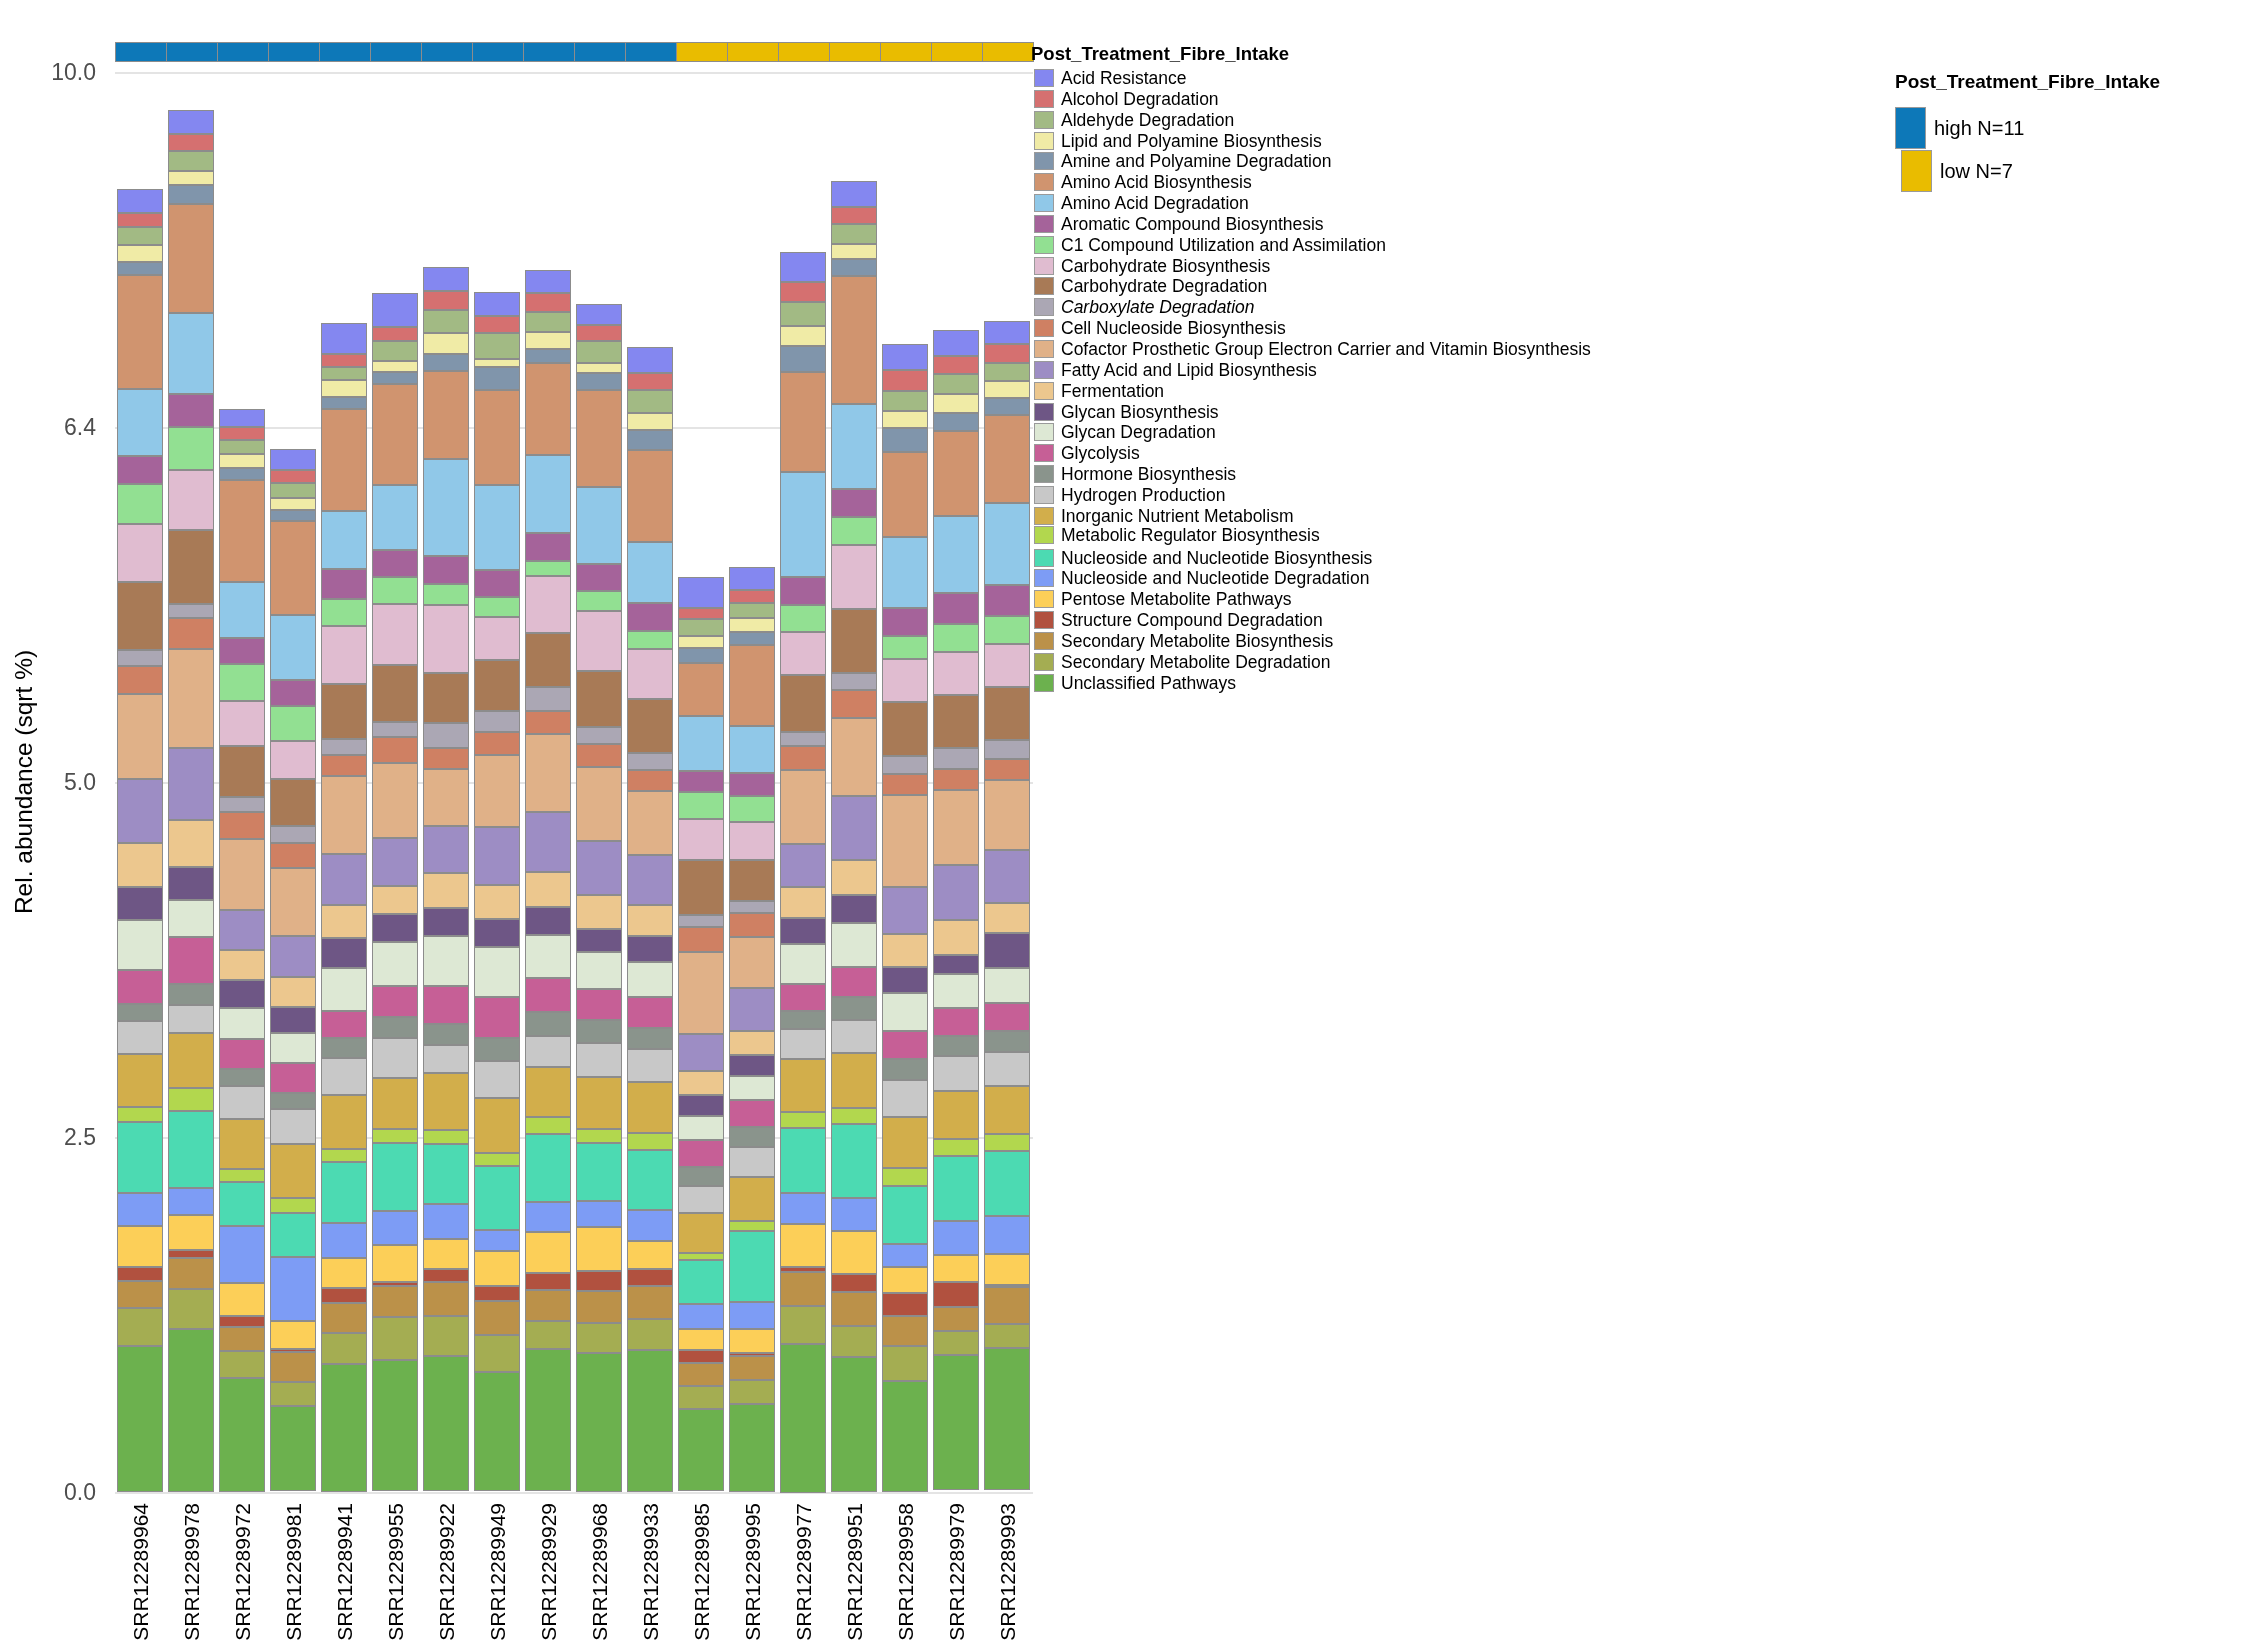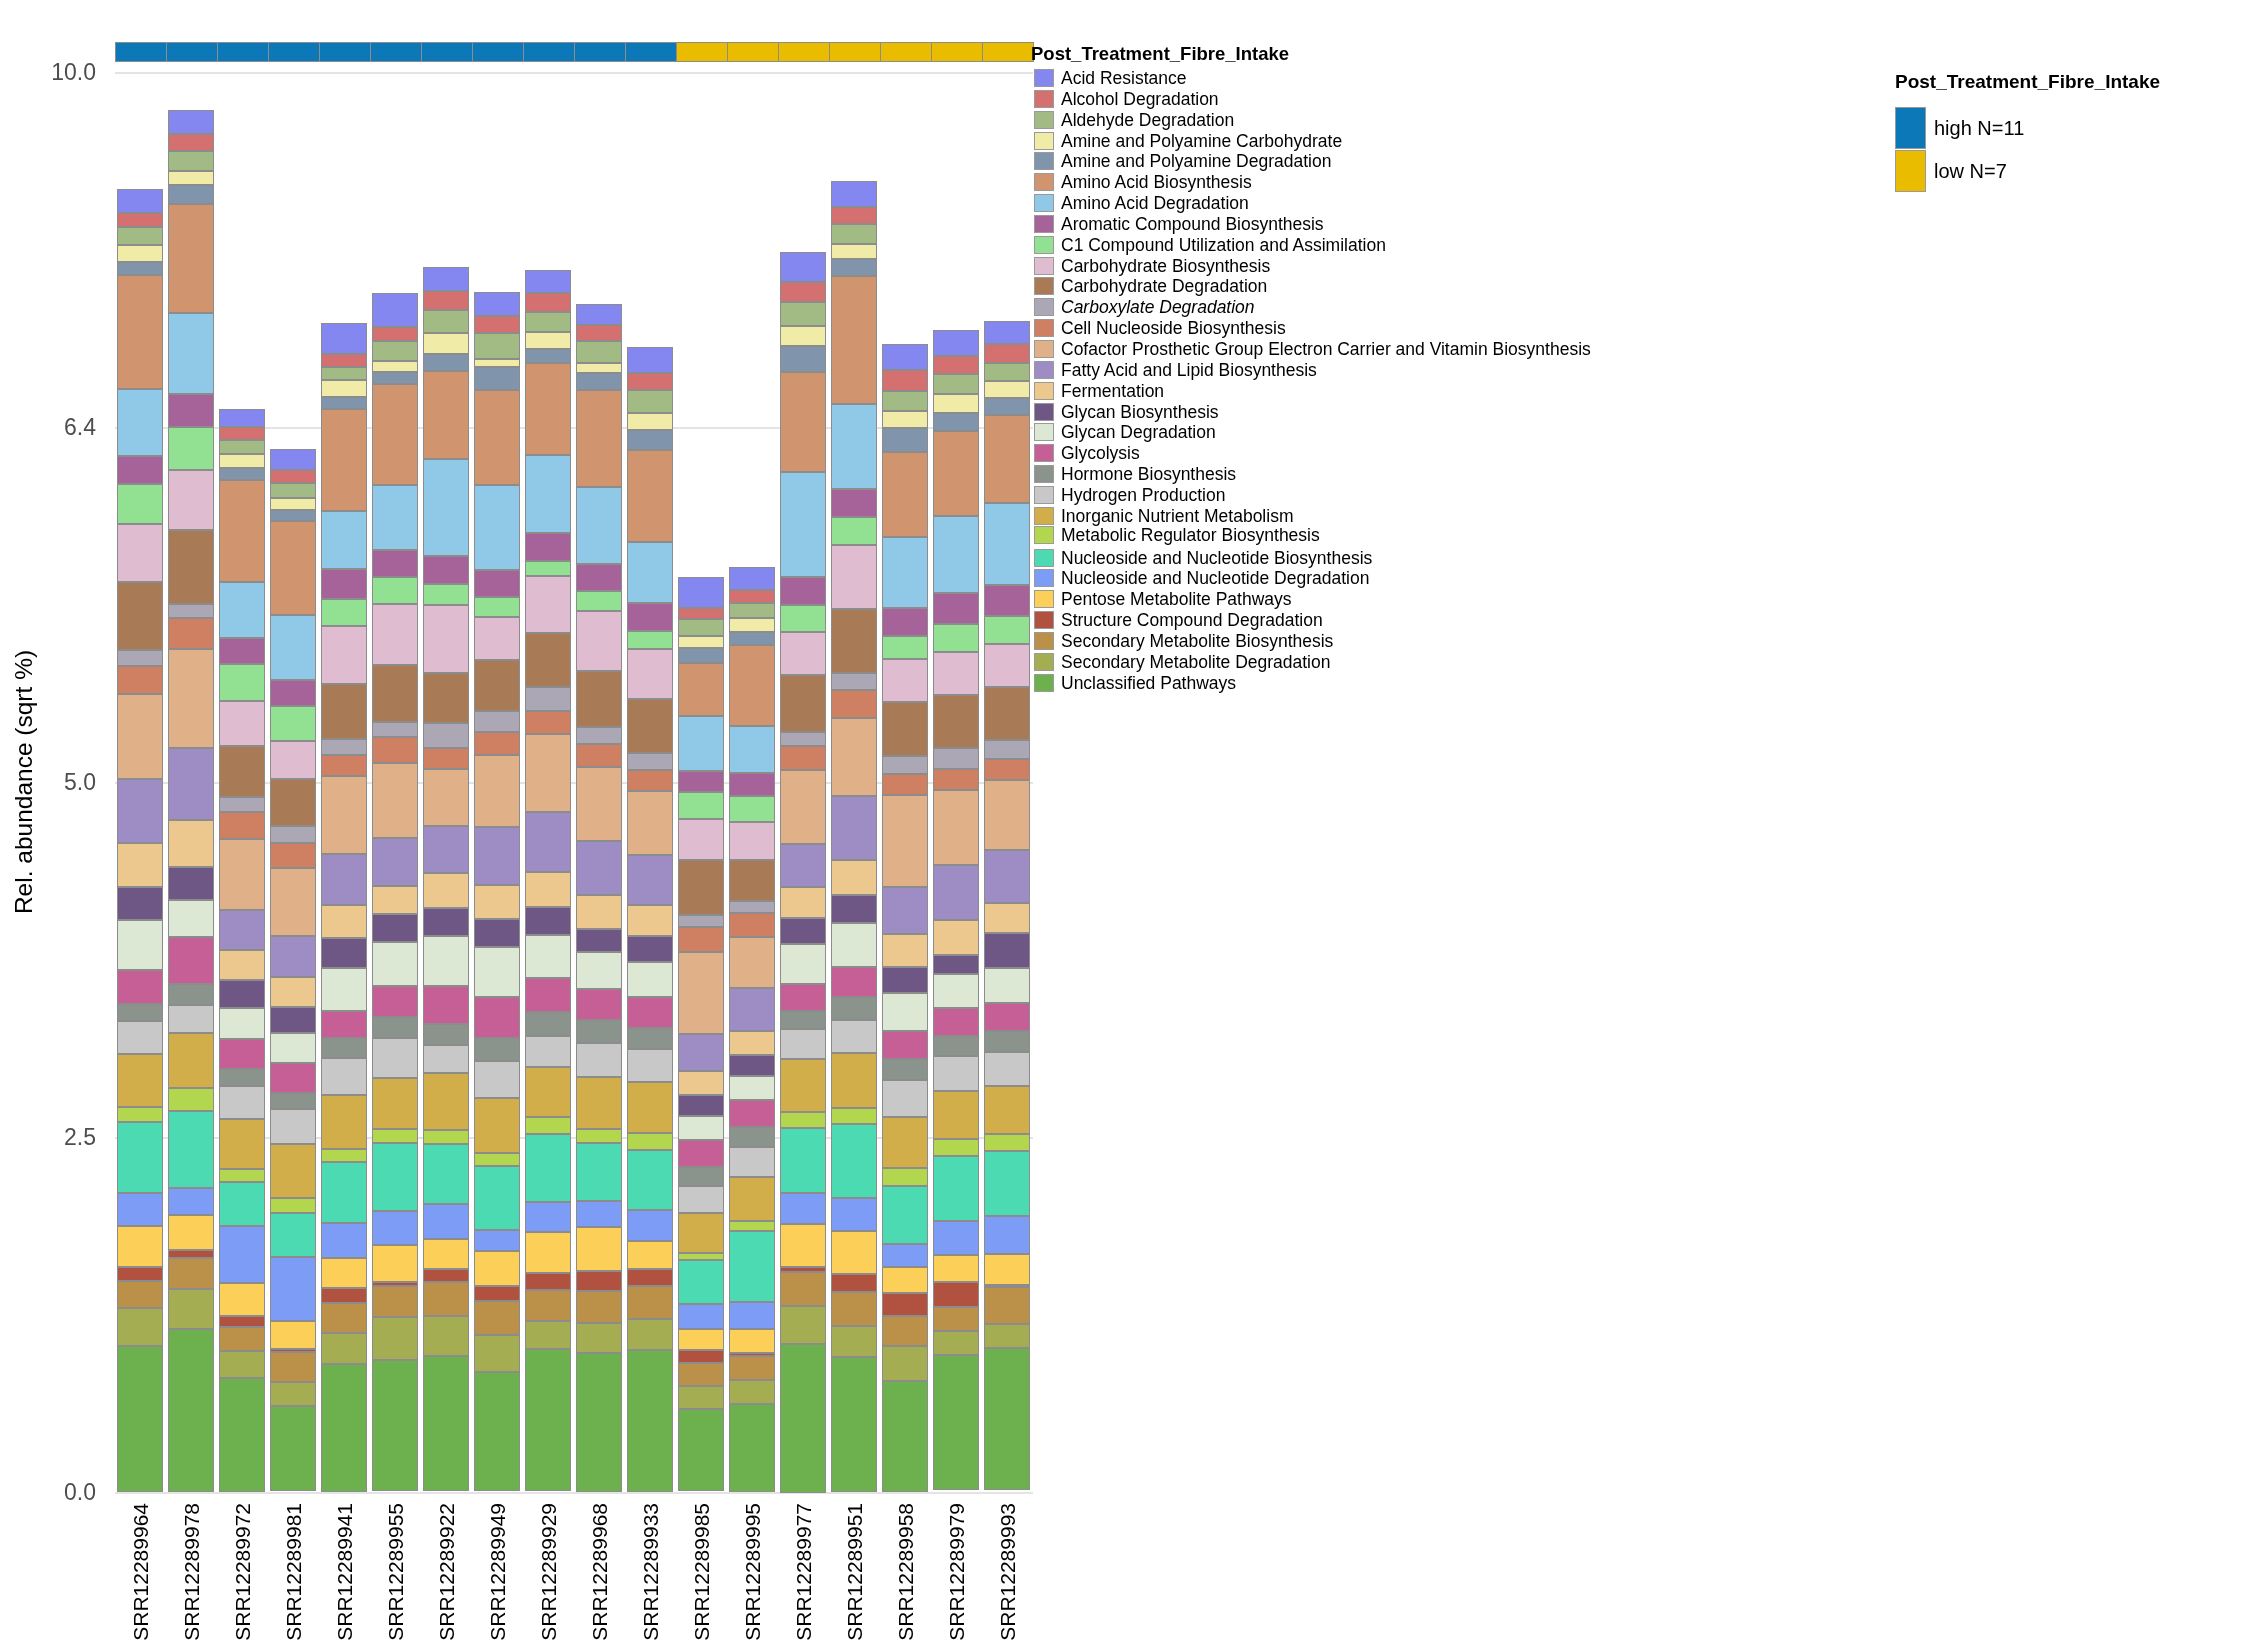--- a/index.html
+++ b/index.html
@@ -673,21 +673,21 @@
       <div class="lg1-item" style="top: 89px;">
         <div class="lg1-swatch" style="background: rgb(213, 112, 112);"></div>
         <div class="lg1-label">Alcohol Degradation</div>
       </div>
       <div class="lg1-item" style="top: 110px;">
         <div class="lg1-swatch" style="background: rgb(162, 186, 132);"></div>
         <div class="lg1-label">Aldehyde Degradation</div>
       </div>
       <div class="lg1-item" style="top: 131px;">
         <div class="lg1-swatch" style="background: rgb(240, 235, 166);"></div>
-        <div class="lg1-label">Amine and Polyamine Carbohydrate</div>
+        <div class="lg1-label">Lipid and Polyamine Biosynthesis</div>
       </div>
       <div class="lg1-item" style="top: 151px;">
         <div class="lg1-swatch" style="background: rgb(128, 149, 171);"></div>
         <div class="lg1-label">Amine and Polyamine Degradation</div>
       </div>
       <div class="lg1-item" style="top: 172px;">
         <div class="lg1-swatch" style="background: rgb(208, 148, 111);"></div>
         <div class="lg1-label">Amino Acid Biosynthesis</div>
       </div>
       <div class="lg1-item" style="top: 193px;">
@@ -787,19 +787,19 @@
         <div class="lg1-label">Unclassified Pathways</div>
       </div>
     </div>
 
   <div class="lg2-title">Post_Treatment_Fibre_Intake</div>
   <div id="legend-groups">
       <div class="lg2-item" style="top: 107px;">
         <div class="lg2-swatch" style="background: rgb(13, 120, 184);"></div>
         <div class="lg2-label">high N=11</div>
       </div>
-      <div class="lg2-item" style="top: 150px;">
+      <div class="lg2-item" style="top: 150px; margin-left: 6px;">
         <div class="lg2-swatch" style="background: rgb(233, 188, 0);"></div>
         <div class="lg2-label">low N=7</div>
       </div>
     </div>
 </div>
 
 
 </body></html>

